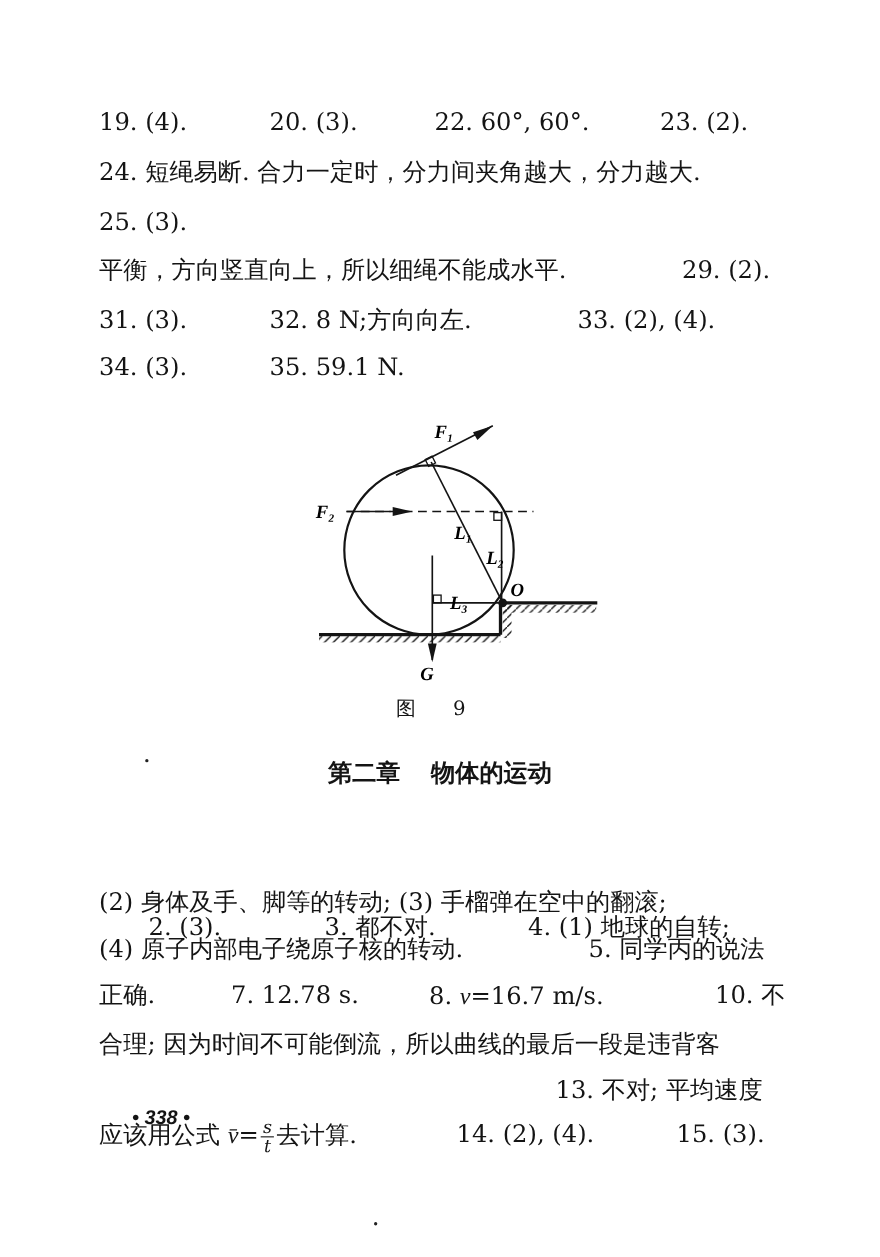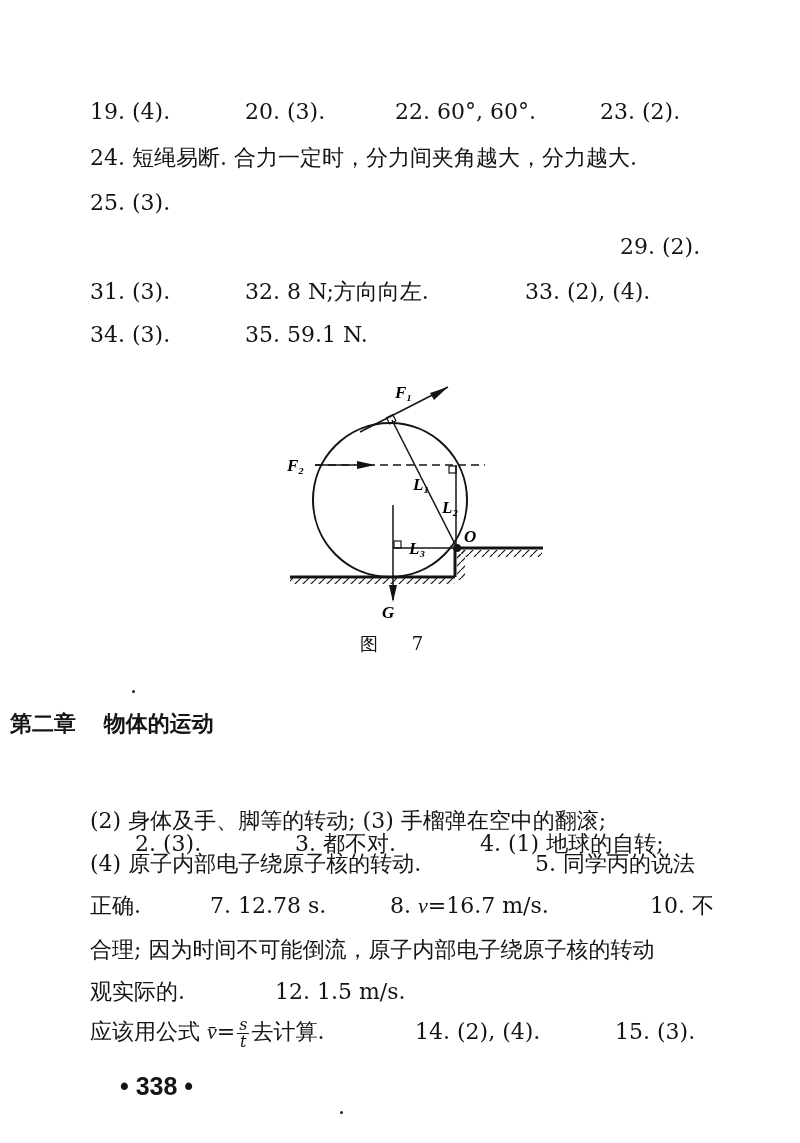--- a/index.html
+++ b/index.html
@@ -9,23 +9,23 @@
     }
     .line {
       position: absolute; left: 90px; width: 622px; height: 40px;
       font-size: 22px; line-height: 40px; white-space: nowrap;
     }
     .seg { position: absolute; top: 0; }
     .it { font-style: italic; font-family: "Liberation Serif", serif; }
     .sub { font-size: 12px; vertical-align: -4px; }
     .fig { position: absolute; left: 285px; top: 370px; width: 270px; height: 250px; }
     .caption { position: absolute; left: 360px; top: 632px; font-size: 18px; letter-spacing: 14px; }
-    .chapter { position: absolute; left: 0; width: 800px; top: 709px; font-size: 22px; font-weight: bold; font-family: "DejaVu Sans", sans-serif; }
+    .chapter { position: absolute; left: 0; width: 800px; top: 688px; text-align: center; font-size: 22px; font-weight: bold; font-family: "DejaVu Sans", sans-serif; }
     .chapter span { margin: 0 10px; }
-    .pagenum { position: absolute; left: 120px; top: 1072px; font-size: 25px; font-weight: bold; font-family: "Liberation Sans", sans-serif; }
+    .pagenum { position: absolute; left: 120px; top: 1006px; font-size: 18px; font-style: italic; font-weight: bold; font-family: "Liberation Sans", sans-serif; }
     .frac { display: inline-block; vertical-align: middle; text-align: center; font-size: 16px; line-height: 16px; font-style: italic; margin: 0 2px; }
     .frac .num { display: block; border-bottom: 1px solid #141414; padding: 0 2px; }
     .frac .den { display: block; }
     .speck { position: absolute; width: 3px; height: 3px; background: #222; border-radius: 50%; }
   </style>
 </head>
 <body>
 
 <div class="line" style="top:92px;">
   <span class="seg" style="left:0;">19. (4).</span>
@@ -33,20 +33,21 @@
   <span class="seg" style="left:305px;">22. 60°, 60°.</span>
   <span class="seg" style="left:510px;">23.  (2).</span>
 </div>
 <div class="line" style="top:138px;">
   <span class="seg" style="left:0;">24. 短绳易断. 合力一定时，分力间夹角越大，分力越大.</span>
 </div>
 <div class="line" style="top:183px;">
   <span class="seg" style="left:0;">25. (3).</span>
 </div>
 <div class="line" style="top:227px;">
+  <span class="seg" style="left:0;">平衡，方向竖直向上，所以细绳不能成水平.</span>
   <span class="seg" style="left:530px;">29. (2).</span>
 </div>
 <div class="line" style="top:272px;">
   <span class="seg" style="left:0;">31. (3).</span>
   <span class="seg" style="left:155px;">32. 8 N;方向向左.</span>
   <span class="seg" style="left:435px;">33.  (2),  (4).</span>
 </div>
 <div class="line" style="top:315px;">
   <span class="seg" style="left:0;">34. (3).</span>
   <span class="seg" style="left:155px;">35. 59.1 N.</span>
@@ -91,21 +92,21 @@
 
   <text x="110" y="28" font-size="17" font-style="italic" font-weight="bold" font-family="Liberation Serif, serif">F₁</text>
   <text x="2" y="101" font-size="17" font-style="italic" font-weight="bold" font-family="Liberation Serif, serif">F₂</text>
   <text x="128" y="120" font-size="17" font-style="italic" font-weight="bold" font-family="Liberation Serif, serif">L₁</text>
   <text x="157" y="143" font-size="17" font-style="italic" font-weight="bold" font-family="Liberation Serif, serif">L₂</text>
   <text x="124" y="184" font-size="17" font-style="italic" font-weight="bold" font-family="Liberation Serif, serif">L₃</text>
   <text x="179" y="172" font-size="17" font-style="italic" font-weight="bold" font-family="Liberation Serif, serif">O</text>
   <text x="97" y="248" font-size="17" font-style="italic" font-weight="bold" font-family="Liberation Serif, serif">G</text>
 </svg>
 
-<div class="caption">图 7</div>
+<div class="caption">图 9</div>
 
 <div class="chapter">
   <span>第二章</span>
   <span>物体的运动</span>
 </div>
 
 <div class="line" style="top:792px;margin-top:32px;">
   <span class="seg" style="left:45px;">2.  (3).</span>
   <span class="seg" style="left:205px;">3. 都不对.</span>
   <span class="seg" style="left:390px;">4.  (1) 地球的自转;</span>
@@ -117,25 +118,24 @@
   <span class="seg" style="left:0;">(4) 原子内部电子绕原子核的转动.</span>
   <span class="seg" style="left:445px;">5. 同学丙的说法</span>
 </div>
 <div class="line" style="top:886px;">
   <span class="seg" style="left:0;">正确.</span>
   <span class="seg" style="left:120px;">7. 12.78 s.</span>
   <span class="seg" style="left:300px;"><span>8. </span><span class="it">v</span><span>=16.7 m/s.</span></span>
   <span class="seg" style="left:560px;">10. 不</span>
 </div>
 <div class="line" style="top:930px;">
-  <span class="seg" style="left:0;">合理; 因为时间不可能倒流，原子内部电子绕原子核的转动</span>
+  <span class="seg" style="left:0;">合理; 因为时间不可能倒流，所以曲线的最后一段是违背客</span>
 </div>
 <div class="line" style="top:972px;">
-  <span class="seg" style="left:0;">观实际的.</span>
-  <span class="seg" style="left:185px;">12. 1.5 m/s.</span>
+  <span class="seg" style="left:415px;">13. 不对; 平均速度</span>
 </div>
 <div class="line" style="top:1012px;">
   <span class="seg" style="left:0;">
     <span>应该用公式 </span><span class="it">v̄</span><span>=</span><span class="frac"><span class="num">s</span><span class="den">t</span></span><span>去计算.</span>
   </span>
   <span class="seg" style="left:325px;">14. (2), (4).</span>
   <span class="seg" style="left:525px;">15. (3).</span>
 </div>
 
 <div class="pagenum">• <span>338</span> •</div>

